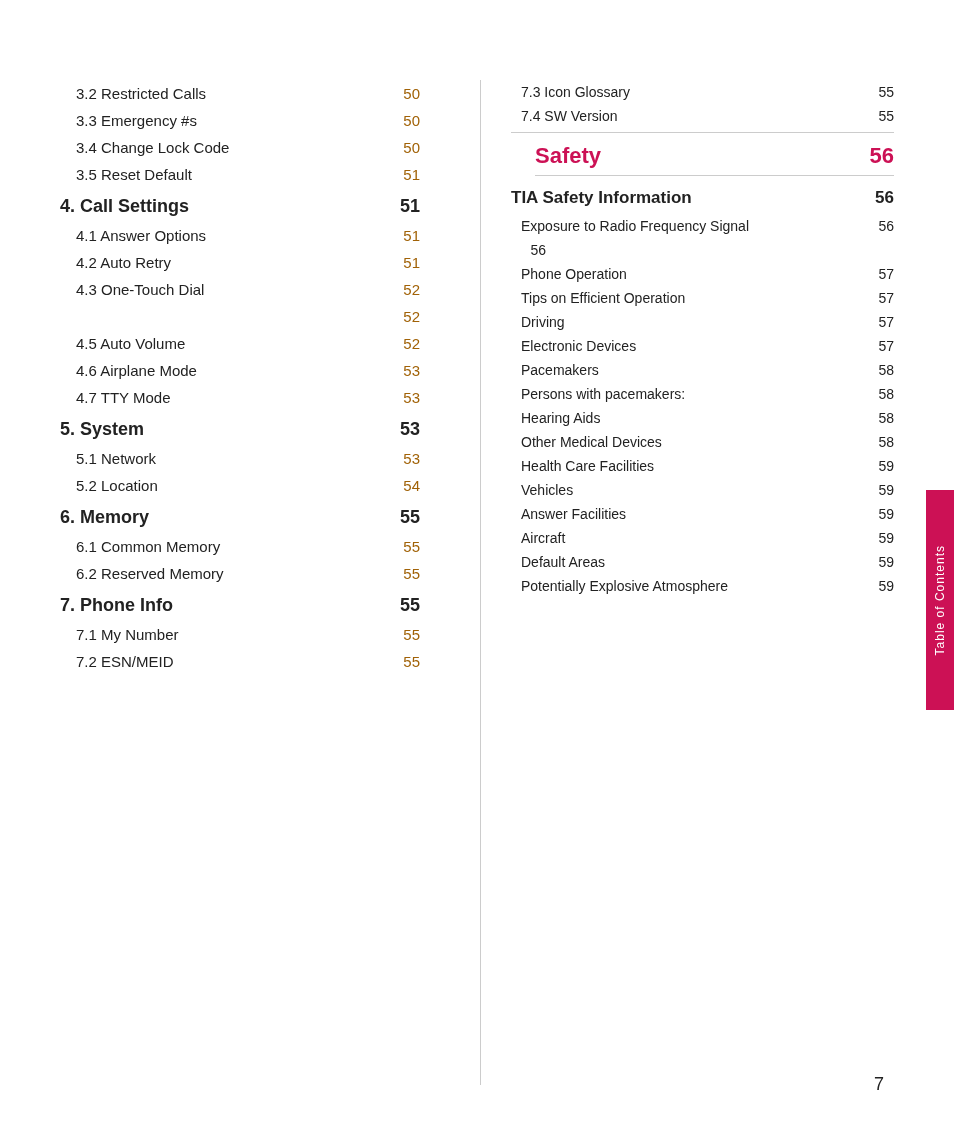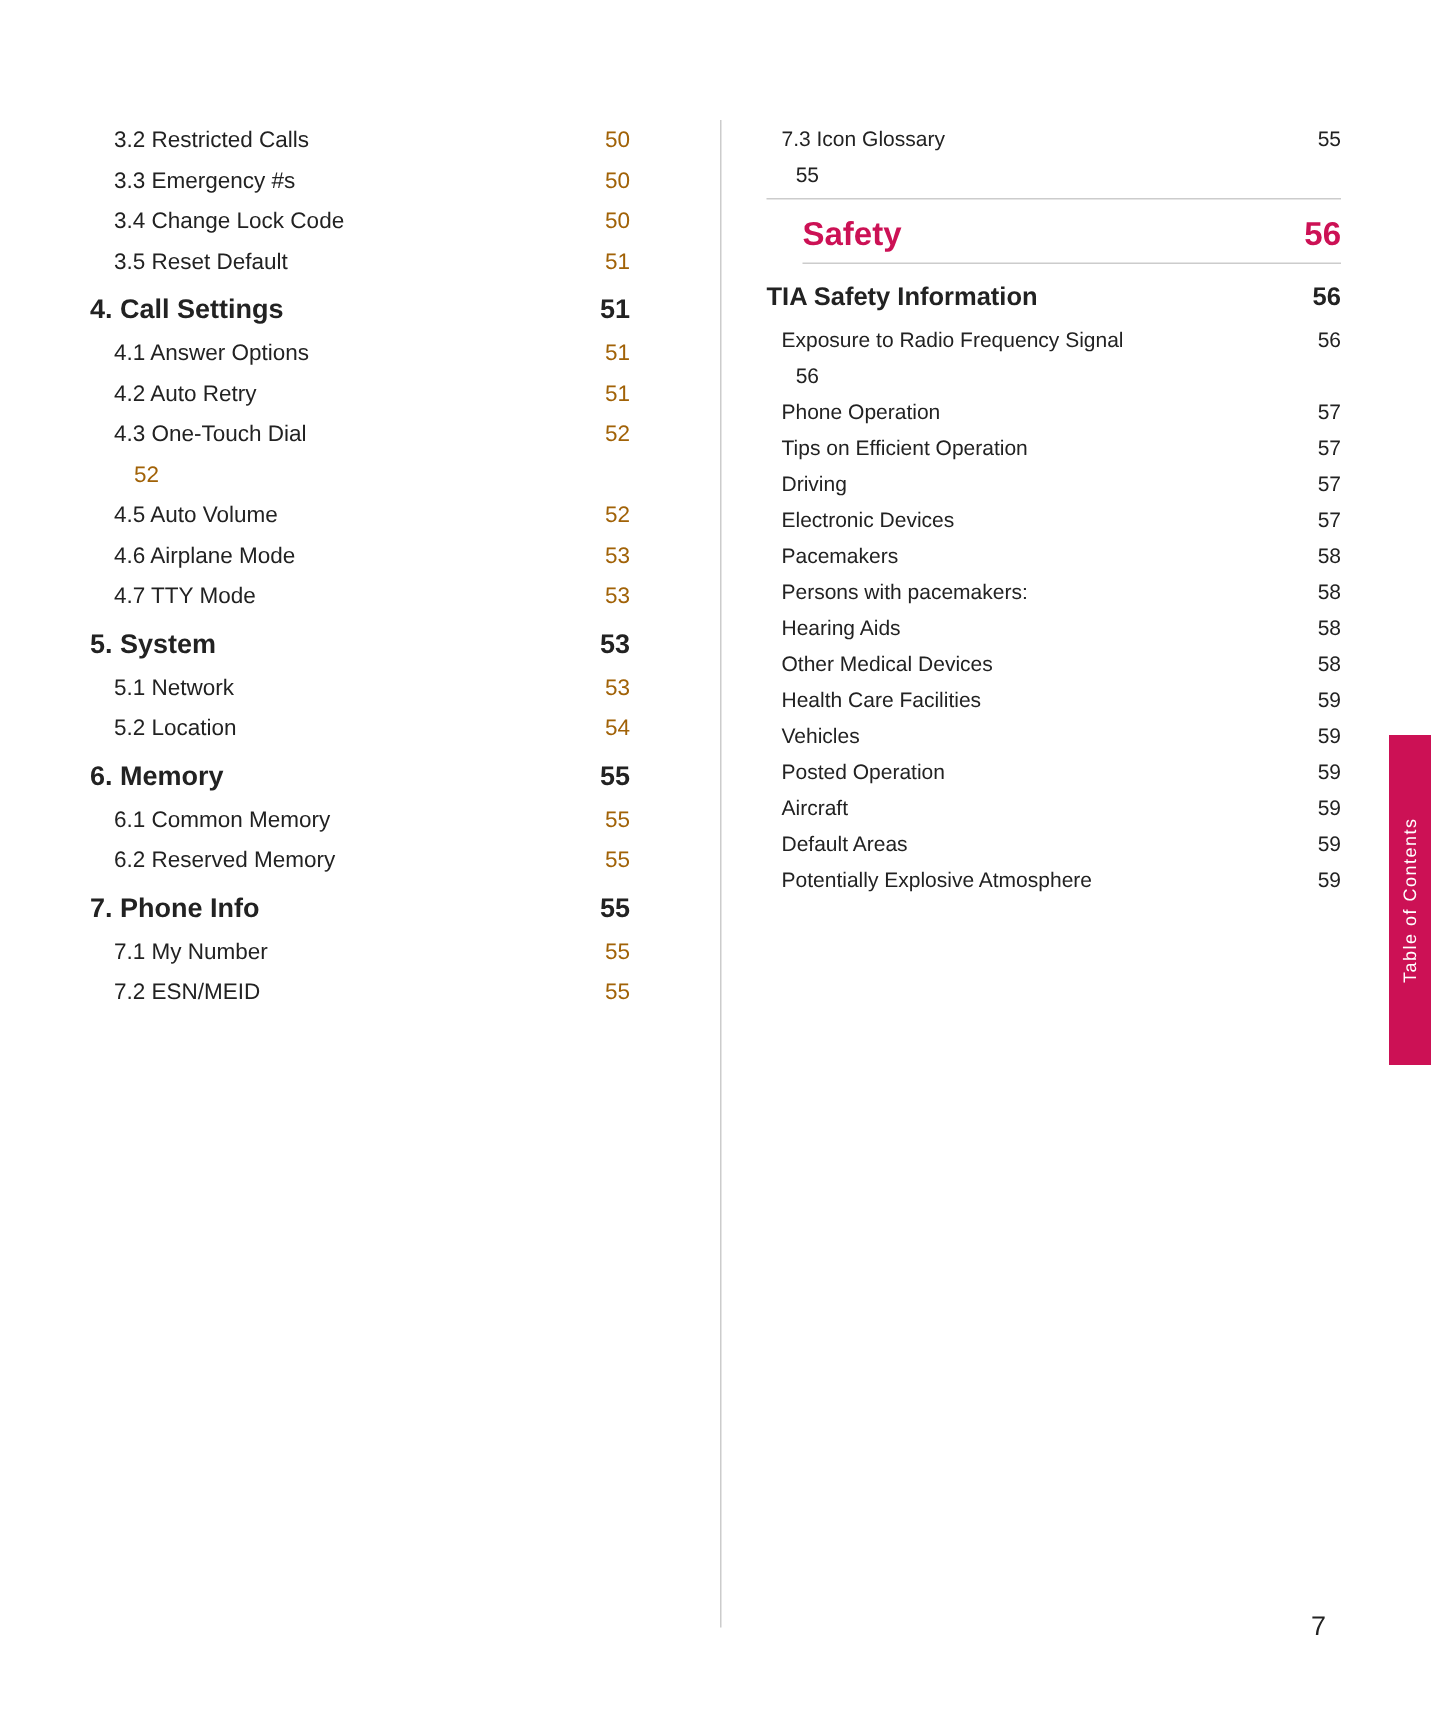--- a/index.html
+++ b/index.html
@@ -29,21 +29,21 @@
       flex: 0 0 380px;
       padding-right: 20px;
     }
     .right-col {
       flex: 1;
       border-left: 1px solid #ccc;
       padding-left: 30px;
     }
     .toc-item {
       display: flex;
-      justify-content: flex-start;
+      justify-content: flex-end;
       align-items: baseline;
       padding: 5px 0;
       font-size: 15px;
       color: #222;
       gap: 35px;
     }
     .toc-item .label {
       flex: 1;
     }
     .toc-item .page-num {
@@ -251,20 +251,21 @@
           <span class="page-num">55</span>
         </div>
       </div>
 
     <div class="right-col" id="right-col">
     <div class="right-item right-item-indent">
           <span class="label">7.3 Icon Glossary</span>
           <span class="page-num">55</span>
         </div>
         <div class="right-item right-item-indent">
+          <span class="label">7.4 SW Version</span>
           <span class="page-num">55</span>
         </div>
         <hr class="divider">
         <div class="safety-header">
           <span class="label">Safety</span>
           <span class="page-num">56</span>
         </div>
         <div class="tia-header">
           <span class="label">TIA Safety Information</span>
           <span class="page-num">56</span>
@@ -310,21 +311,21 @@
         </div>
         <div class="right-item right-item-indent">
           <span class="label">Health Care Facilities</span>
           <span class="page-num">59</span>
         </div>
         <div class="right-item right-item-indent">
           <span class="label">Vehicles</span>
           <span class="page-num">59</span>
         </div>
         <div class="right-item right-item-indent">
-          <span class="label">Posted Operation</span>
+          <span class="label">Answer Facilities</span>
           <span class="page-num">59</span>
         </div>
         <div class="right-item right-item-indent">
           <span class="label">Aircraft</span>
           <span class="page-num">59</span>
         </div>
         <div class="right-item right-item-indent">
           <span class="label">Default Areas</span>
           <span class="page-num">59</span>
         </div>

